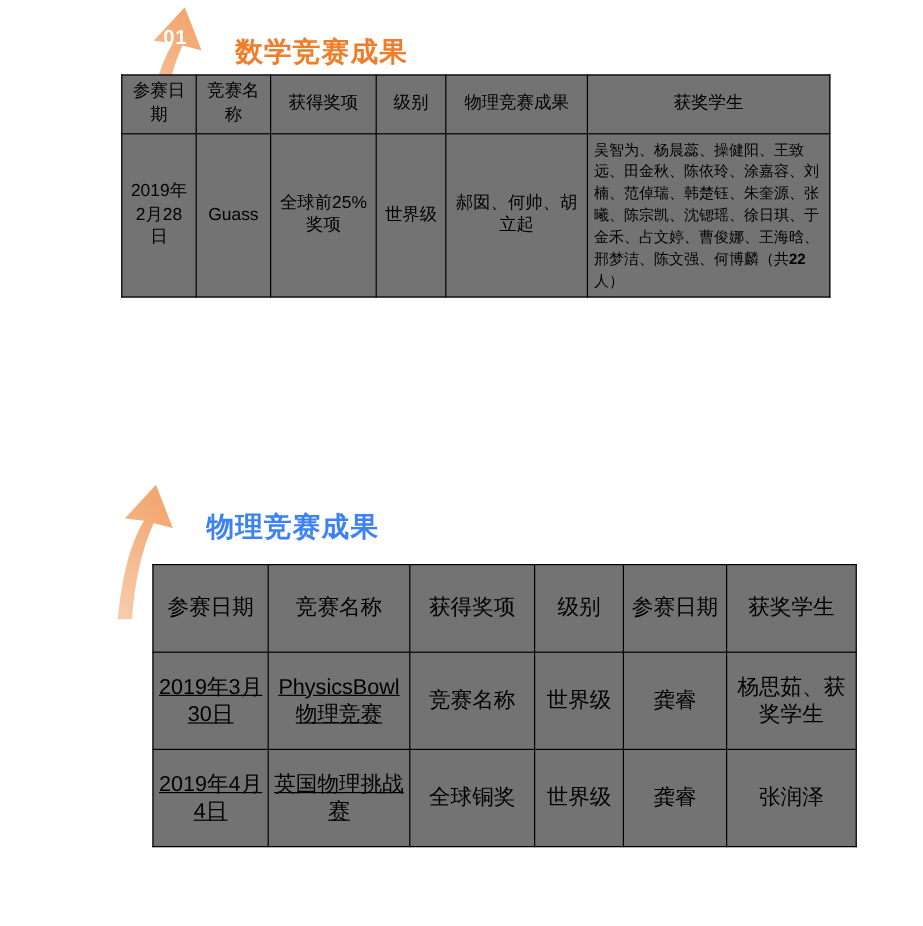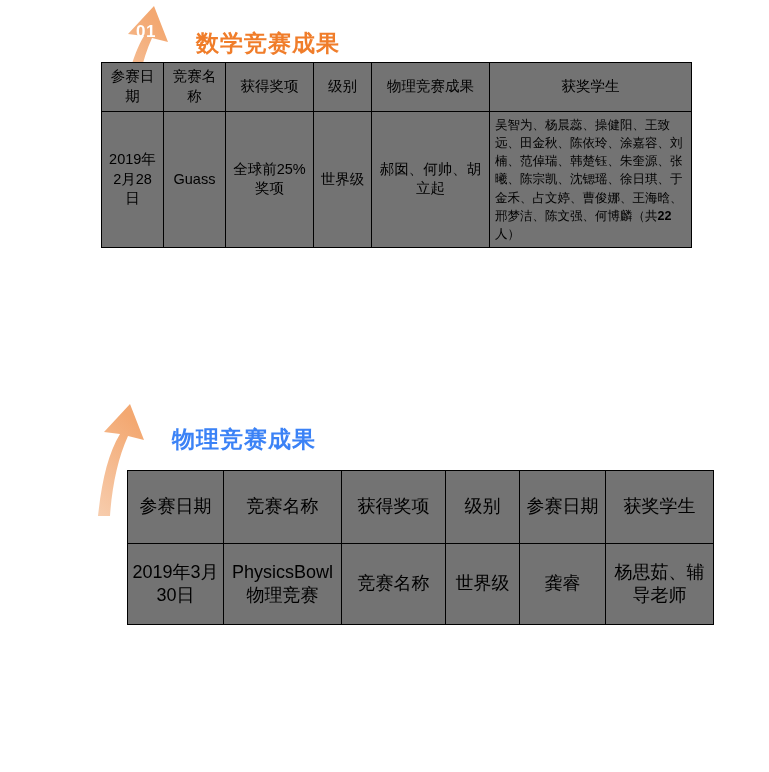--- a/index.html
+++ b/index.html
@@ -95,21 +95,21 @@
   #phys-table thead td {
     height: 66px;
   }
   #phys-table .p-date    { width: 96px; }
   #phys-table .p-name    { width: 118px; }
   #phys-table .p-award   { width: 104px; }
   #phys-table .p-level   { width: 74px; }
   #phys-table .p-teacher { width: 86px; }
   #phys-table .p-students{ width: 108px; }
 
-  .nowrap-cjk { word-break: break-all; }
+  .nowrap-cjk { word-break: break-all; text-decoration: underline; }
 </style>
 </head>
 <body>
 
 <div>
 
   <svg class="badge-arrow" style="left:92px; top:0px;" viewBox="0 0 120 120">
     <defs>
       <linearGradient id="g1" x1="0" y1="1" x2="0.4" y2="0">
         <stop offset="0%" stop-color="#f7cdae"></stop>
@@ -186,17 +186,25 @@
         <td>获奖学生</td>
       </tr>
     </thead>
     <tbody>
       <tr>
         <td class="nowrap-cjk">2019年3月30日</td>
         <td class="nowrap-cjk">PhysicsBowl物理竞赛</td>
         <td>竞赛名称</td>
         <td>世界级</td>
         <td>龚睿</td>
-        <td>杨思茹、辅导老师</td>
+        <td>杨思茹、获奖学生</td>
+      </tr>
+      <tr>
+        <td class="nowrap-cjk">2019年4月4日</td>
+        <td class="nowrap-cjk">英国物理挑战赛</td>
+        <td>全球铜奖</td>
+        <td>世界级</td>
+        <td>龚睿</td>
+        <td>张润泽</td>
       </tr>
     </tbody>
   </table>
 </div>
 
 </body></html>

